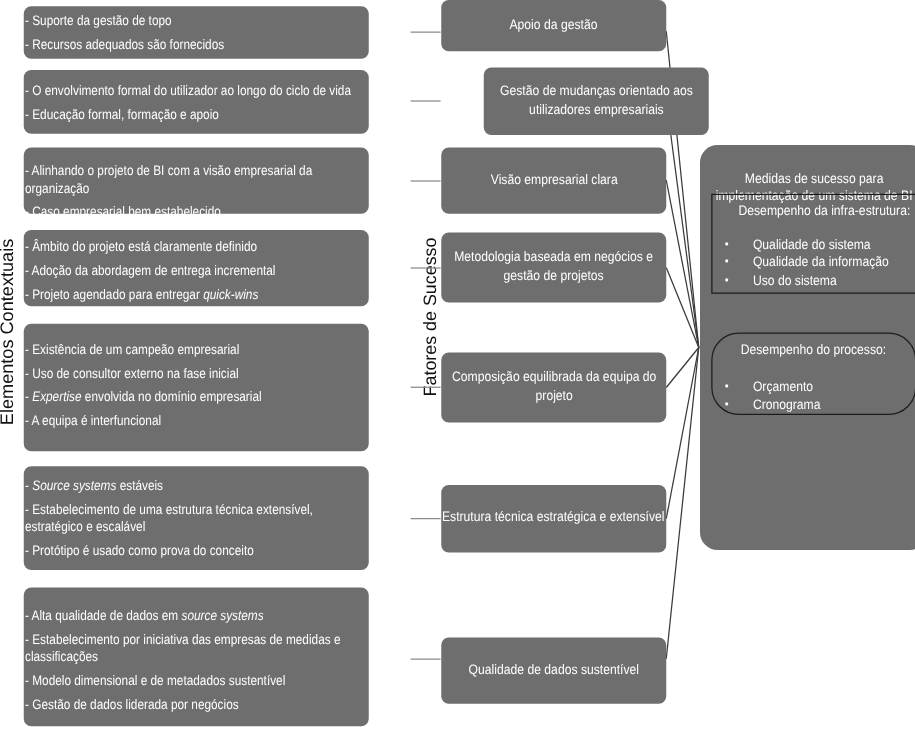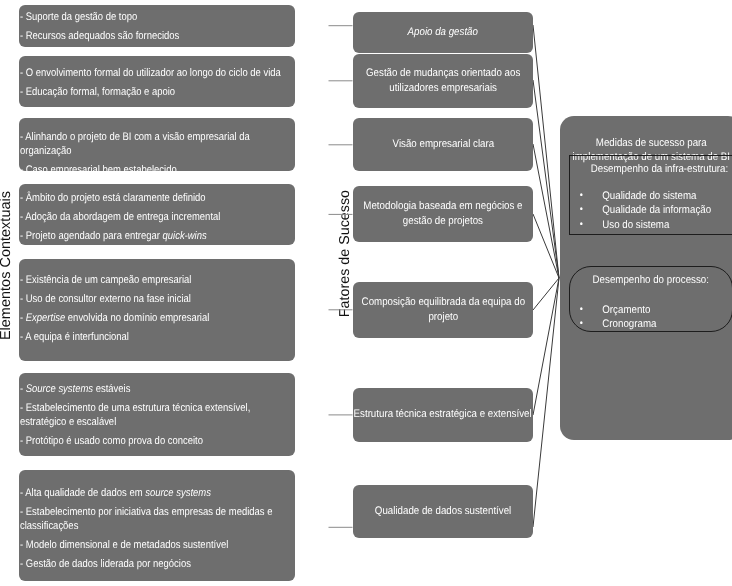--- a/index.html
+++ b/index.html
@@ -24,27 +24,27 @@
   #cbox-0{top:4.6px;height:42.4px;padding-top:5px;}
   #cbox-1{top:55.8px;height:51.1px;padding-top:10.2px;}
   #cbox-2{top:117.6px;height:53px;padding-top:12px;}
   #cbox-3{top:183.9px;height:61.6px;padding-top:7px;}
   #cbox-4{top:258.8px;height:101.9px;padding-top:13.8px;}
   #cbox-5{top:373.1px;height:82.7px;padding-top:9.4px;}
   #cbox-6{top:470.3px;height:111px;padding-top:15.8px;}
 
   
   #sbox-0,#sbox-1,#sbox-2,#sbox-3,#sbox-4,#sbox-5,#sbox-6{left:353px;width:180px;}
-  #sbox-0{top:12px;height:40.5px;font-style:italic;}
-  #sbox-1{top:53.9px;height:53.8px;}
+  #sbox-0{top:0;height:40.5px;}
+  #sbox-1{top:53.9px;height:53.8px;margin-left:34px;}
   #sbox-2{top:117.8px;height:53.1px;}
   #sbox-3{top:186.3px;height:55.3px;}
   #sbox-4{top:282px;height:55.6px;}
   #sbox-5{top:387.8px;height:53.8px;}
-  #sbox-6{top:485px;height:53.1px;}
+  #sbox-6{top:510px;height:53.1px;}
 
   
   .vlabel{writing-mode:vertical-rl;transform:rotate(180deg);transform-origin:center;}
   #vlabel-left{left:-2px;top:191px;font-size:14.5px;}
   #vlabel-mid{left:337px;top:190px;font-size:14.3px;}
 
   
   #outcome-panel{left:559.6px;top:115.6px;width:182.6px;height:324px;}
   #outcome-title{color:#fff;font-size:11px;line-height:13.4px;text-align:center;padding-top:21.6px;
                  transform:scaleX(0.885);}

